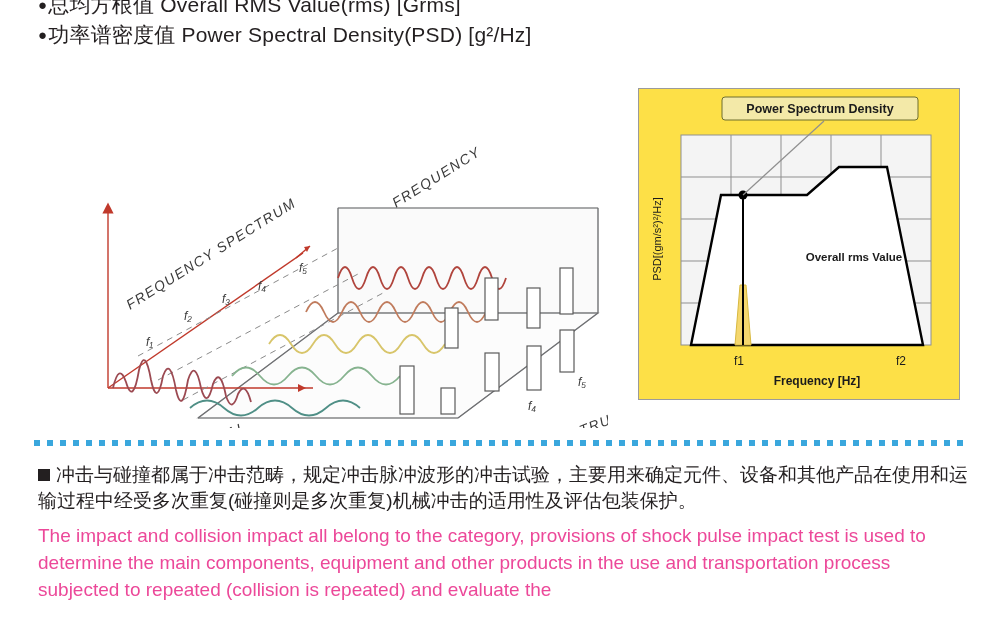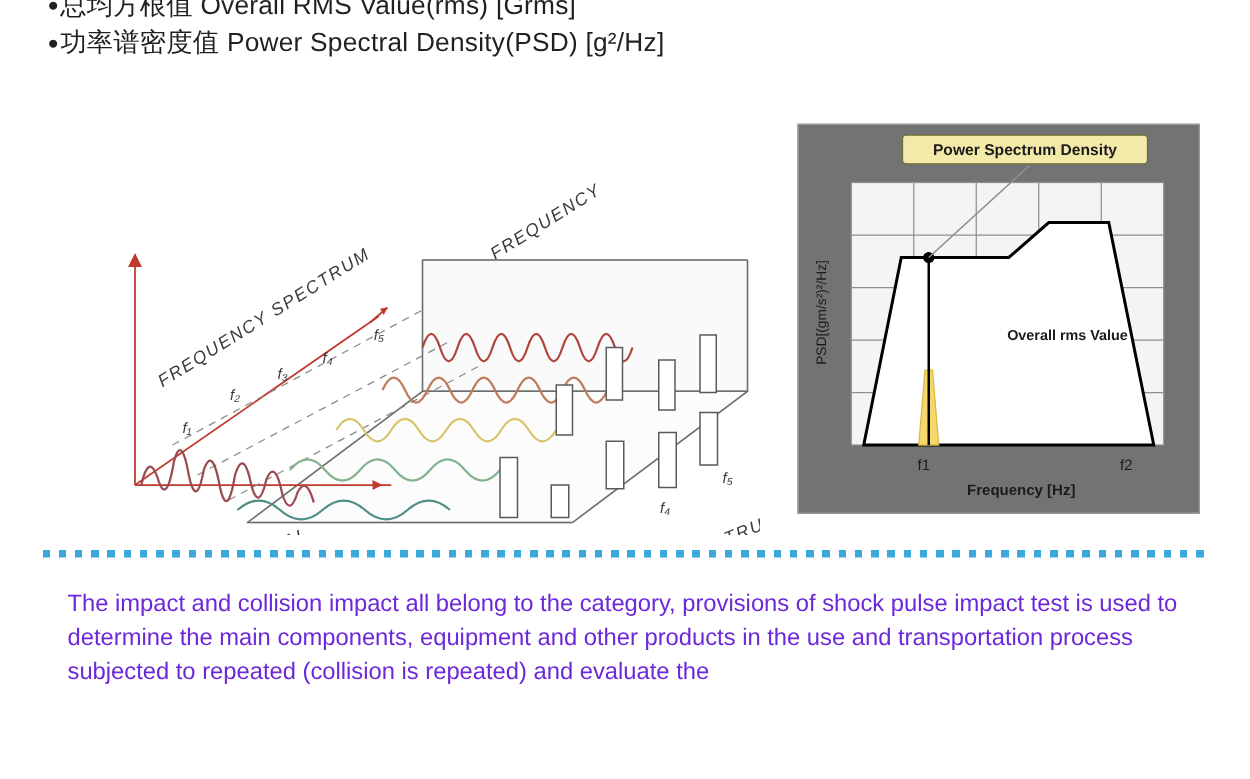--- a/index.html
+++ b/index.html
@@ -52,25 +52,25 @@
   .fig-left {
     position: absolute;
     left: 0;
     top: 0;
     width: 570px;
     height: 340px;
   }
   .fig-right {
     position: absolute;
     left: 600px;
-    top: 11px;
+    top: 0;
     width: 322px;
     height: 312px;
     border: 1px solid #9b9b9b;
-    background: #737373;
+    background: #fde047;
     box-sizing: border-box;
   }
 
   
   .dotted-sep {
     position: absolute;
     left: 34px;
     top: 440px;
     width: 930px;
     height: 6px;
@@ -95,22 +95,22 @@
     display: inline-block;
     width: 12px;
     height: 12px;
     background: #231f20;
     margin-right: 6px;
     vertical-align: 0px;
   }
   .para-en {
     font-size: 19px;
     line-height: 27px;
-    color: #6d28d9;
-    margin: 8px 0 0 16px;
+    color: #ec4899;
+    margin: 8px 0 0 0;
   }
 
   
   svg { display: block; }
 </style>
 </head>
 <body>
 
 <div class="page">
 
@@ -239,16 +239,17 @@
         <text x="262" y="276" font-size="12" fill="#1b1b1b" text-anchor="middle" font-family="Liberation Sans, sans-serif">f2</text>
 
         <text x="178" y="296" font-size="12" font-weight="bold" fill="#1b1b1b" text-anchor="middle" font-family="Liberation Sans, sans-serif">Frequency [Hz]</text>
       </svg>
     </div>
   </div>
 
   <div class="dotted-sep"></div>
 
   <div class="body-text">
+    <p class="para-cn"><span class="sq"></span><span>冲击与碰撞都属于冲击范畴，规定冲击脉冲波形的冲击试验，主要用来确定元件、设备和其他产品在使用和运输过程中经受多次重复(碰撞则是多次重复)机械冲击的适用性及评估包装保护。</span></p>
     <p class="para-en">The impact and collision impact all belong to the category, provisions of shock pulse impact test is used to determine the main components, equipment and other products in the use and transportation process subjected to repeated (collision is repeated) and evaluate the</p>
   </div>
 
 </div>
 
 </body></html>

